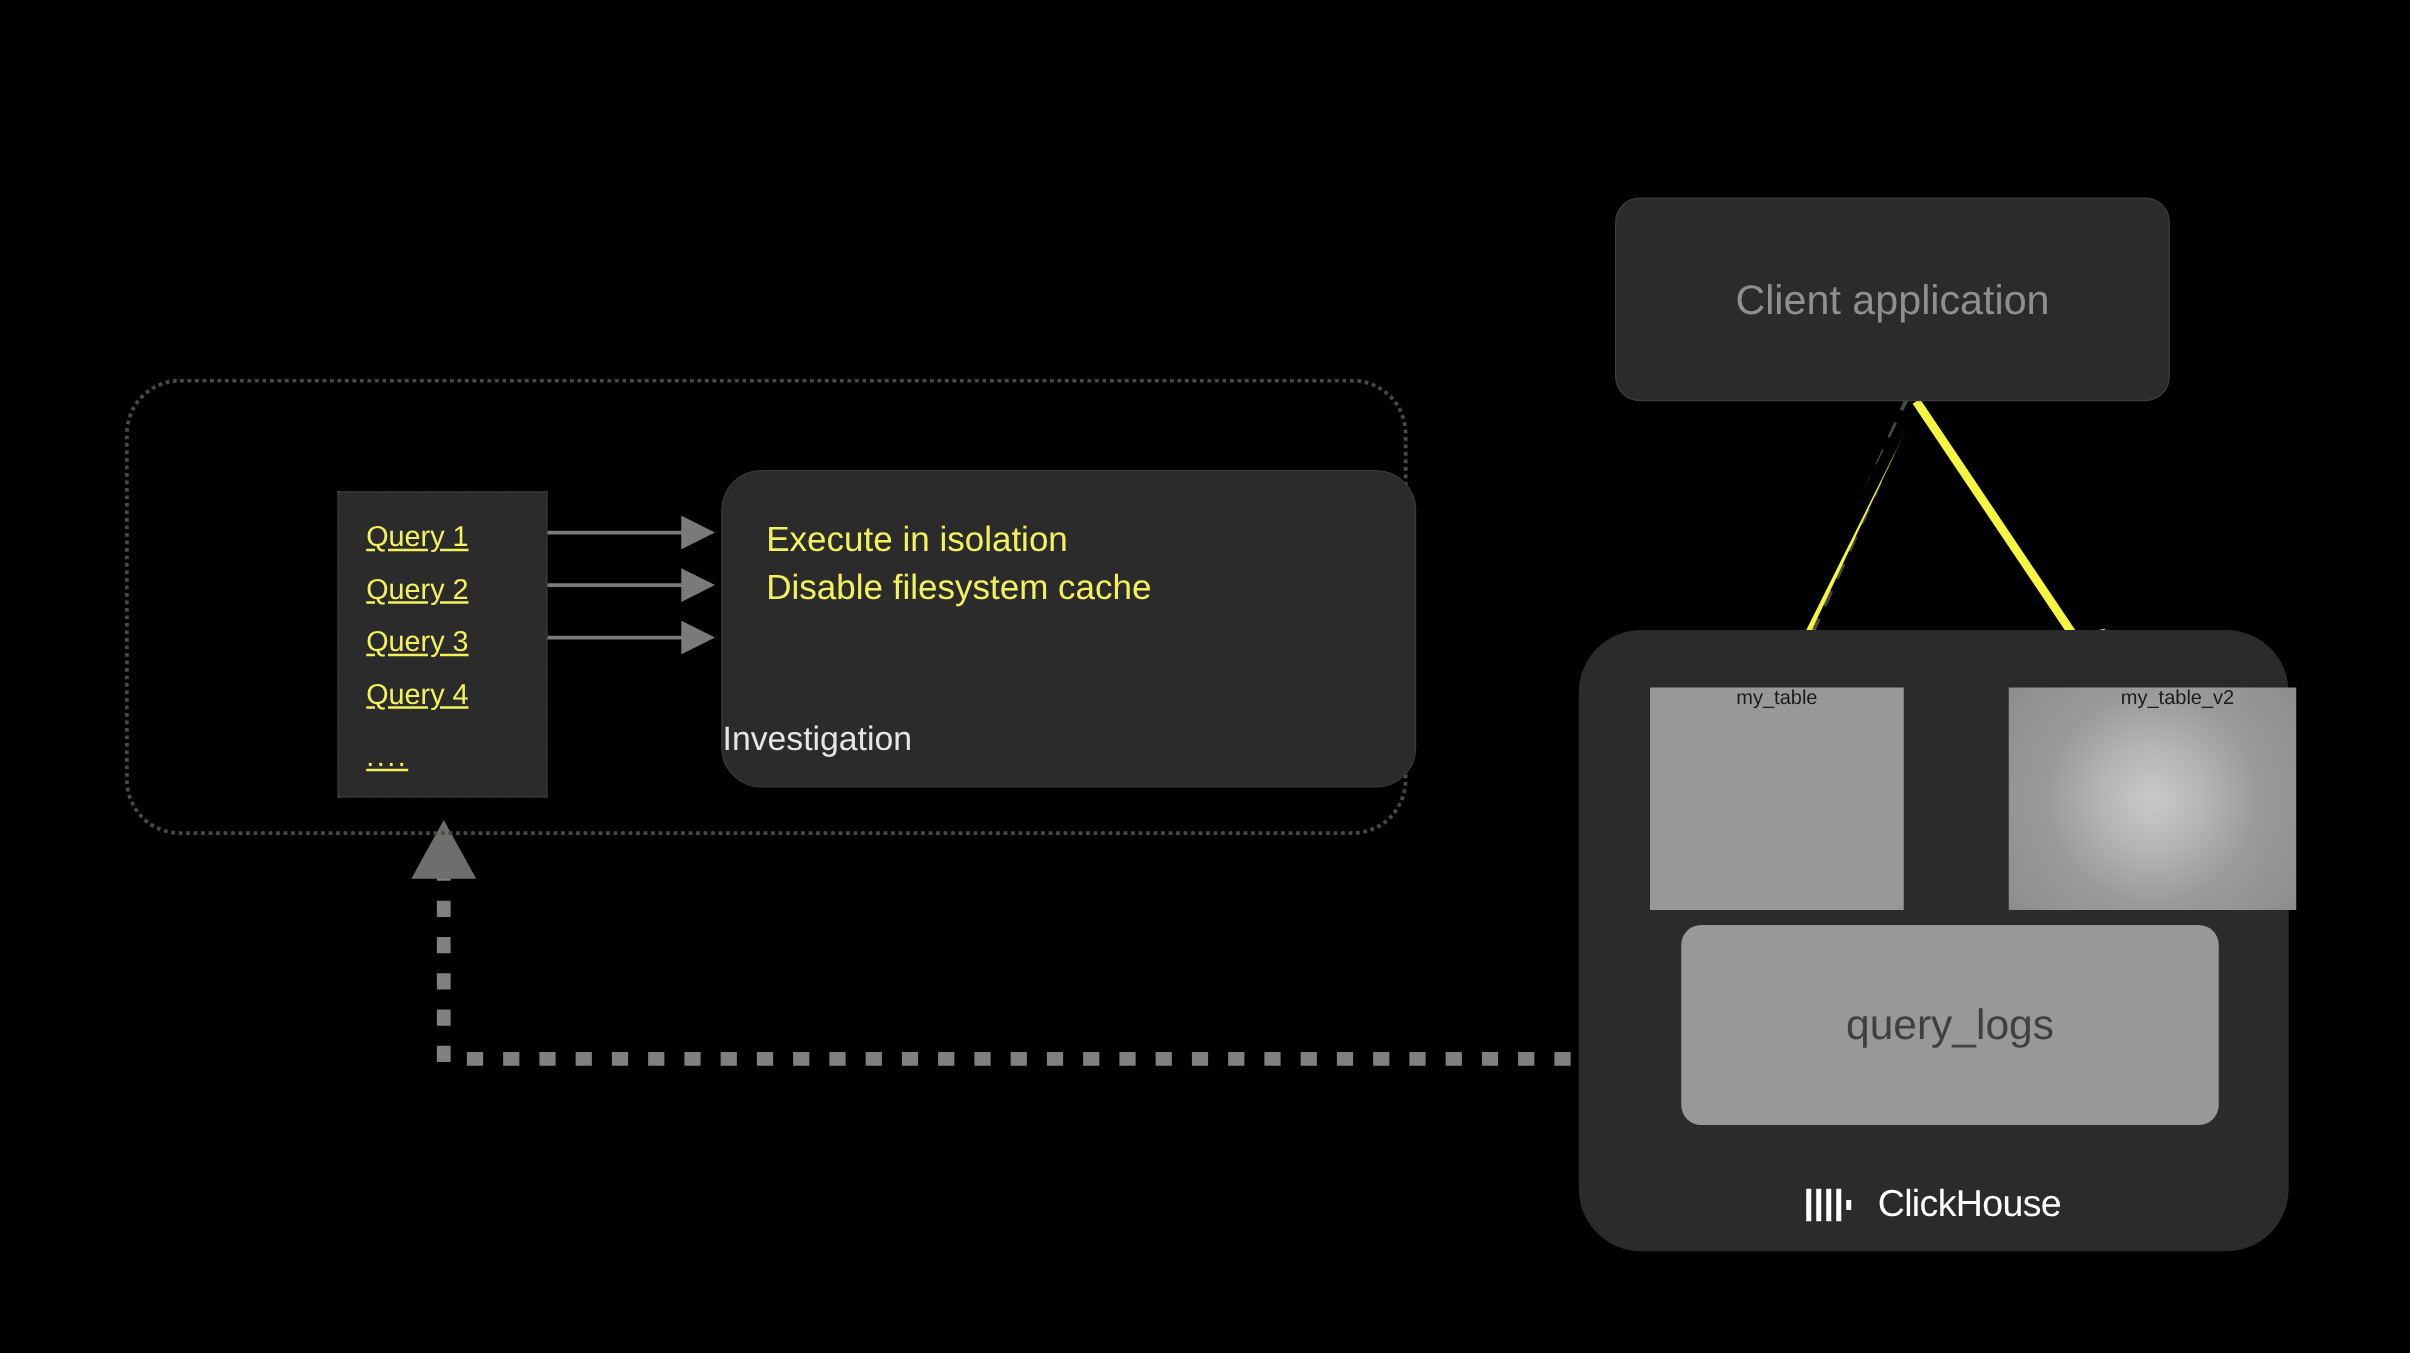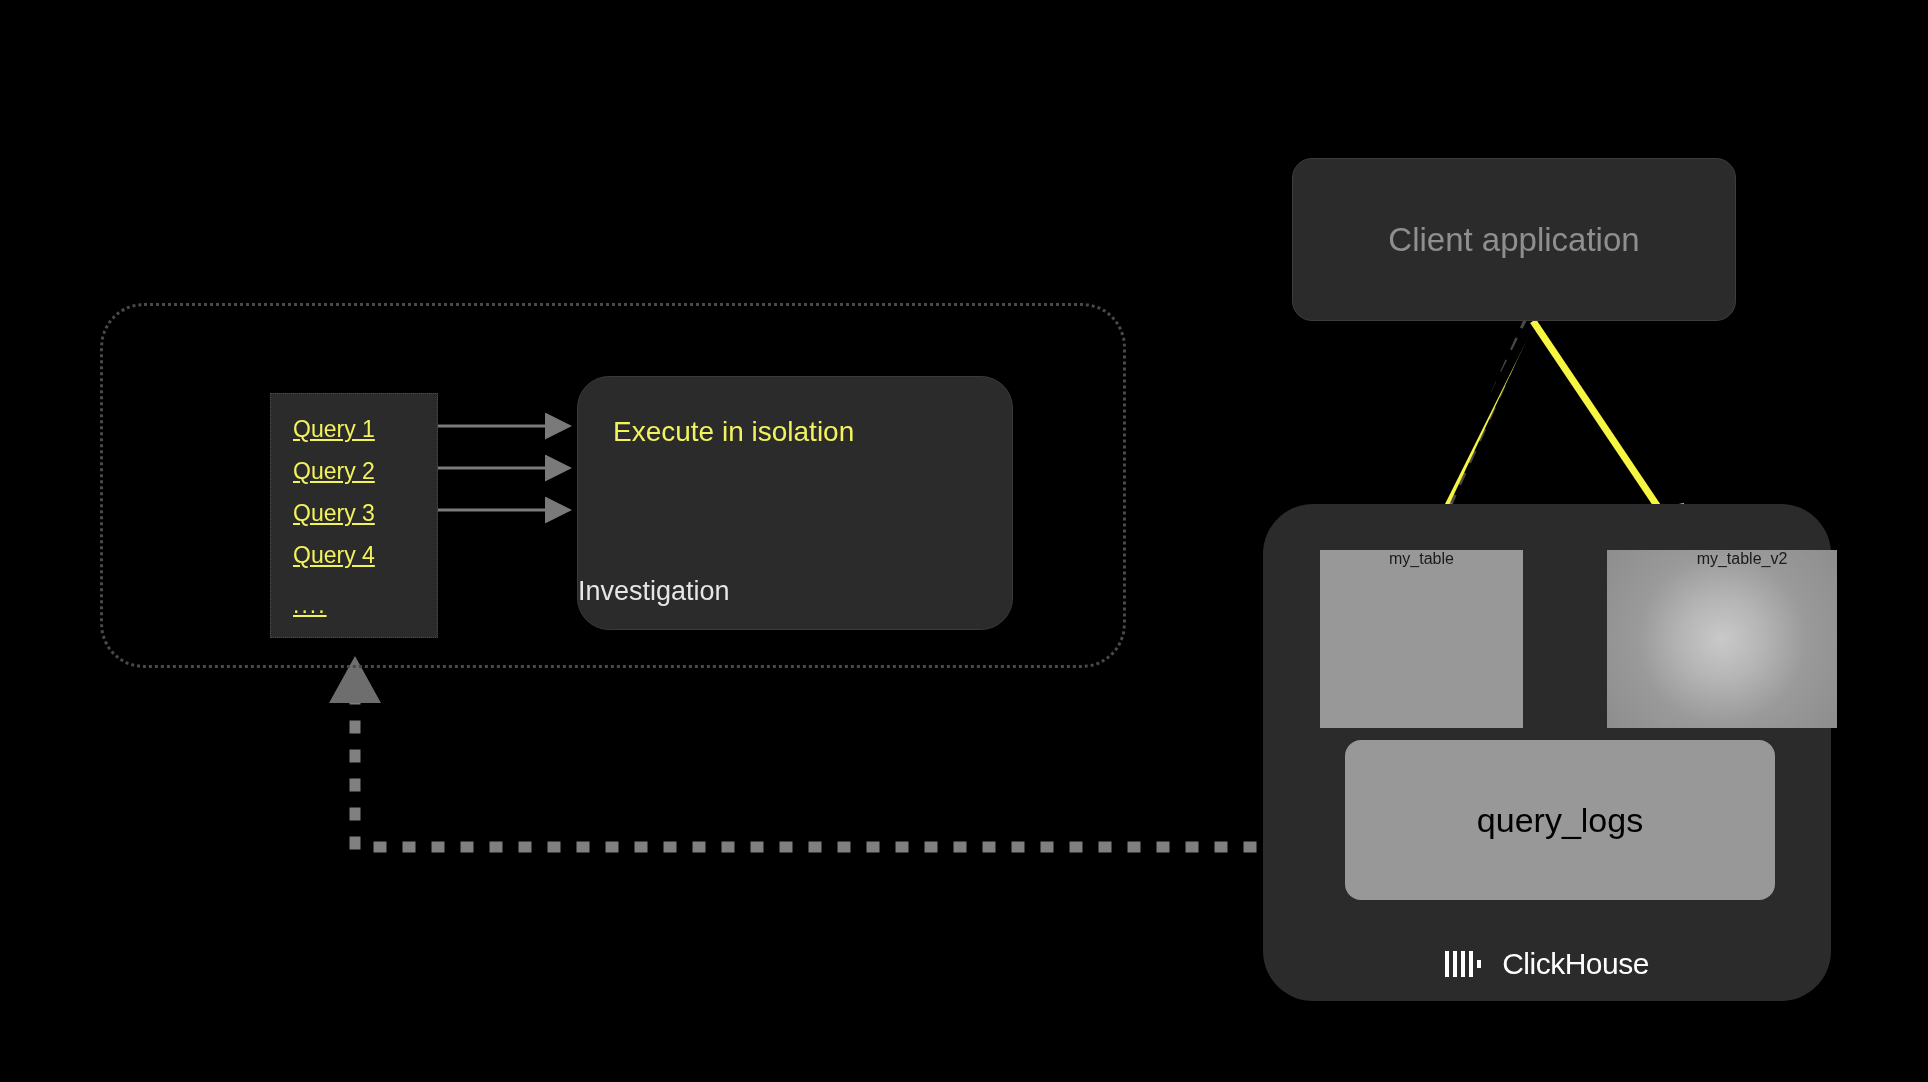--- a/index.html
+++ b/index.html
@@ -58,21 +58,21 @@
     letter-spacing: 2px;
     margin-top: 8px;
     font-size: 23px;
   }
 
   
   .investigation-box {
     position: absolute;
     left: 577px;
     top: 376px;
-    width: 436px;
+    width: 556px;
     height: 254px;
     background: #2b2b2b;
     border: 1px solid #3a3a3a;
     border-radius: 32px;
     box-sizing: border-box;
   }
   .inv-lines {
     position: absolute;
     left: 35px;
     top: 36px;
@@ -155,21 +155,21 @@
     position: absolute;
     left: 82px;
     top: 236px;
     width: 430px;
     height: 160px;
     background: #989898;
     border-radius: 16px;
     display: flex;
     align-items: center;
     justify-content: center;
-    color: #000000;
+    color: #404040;
     font-size: 34px;
   }
   .ch-logo {
     position: absolute;
     left: 0;
     right: 0;
     bottom: 20px;
     display: flex;
     align-items: center;
     justify-content: center;
@@ -266,20 +266,21 @@
       <div class="query-item">Query 2</div>
       <div class="query-item">Query 3</div>
       <div class="query-item">Query 4</div>
       <div class="query-item dots">....</div>
     </div>
   </div>
 
   <div class="investigation-box">
     <div class="inv-lines">
       <div class="inv-line">Execute in isolation</div>
+      <div class="inv-line">Disable filesystem cache</div>
     </div>
     <div class="inv-title">Investigation</div>
   </div>
 
   <div class="client-box">
     <div class="label">Client application</div>
   </div>
 
   <div class="ch-panel">
     <div class="table-box t1">

